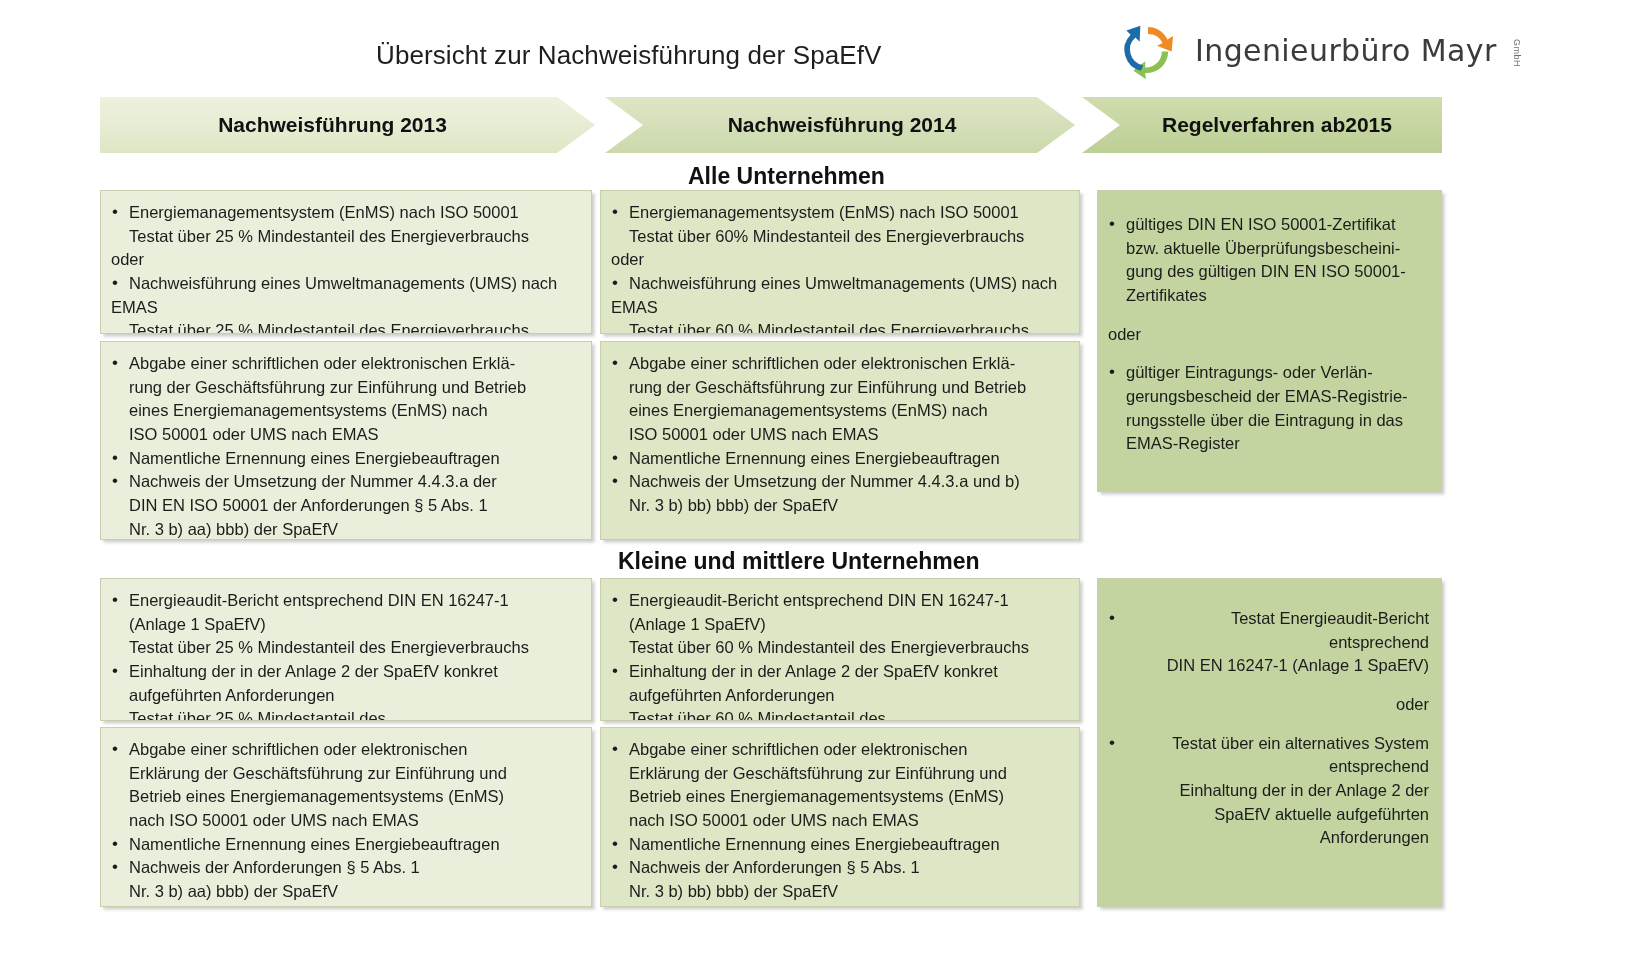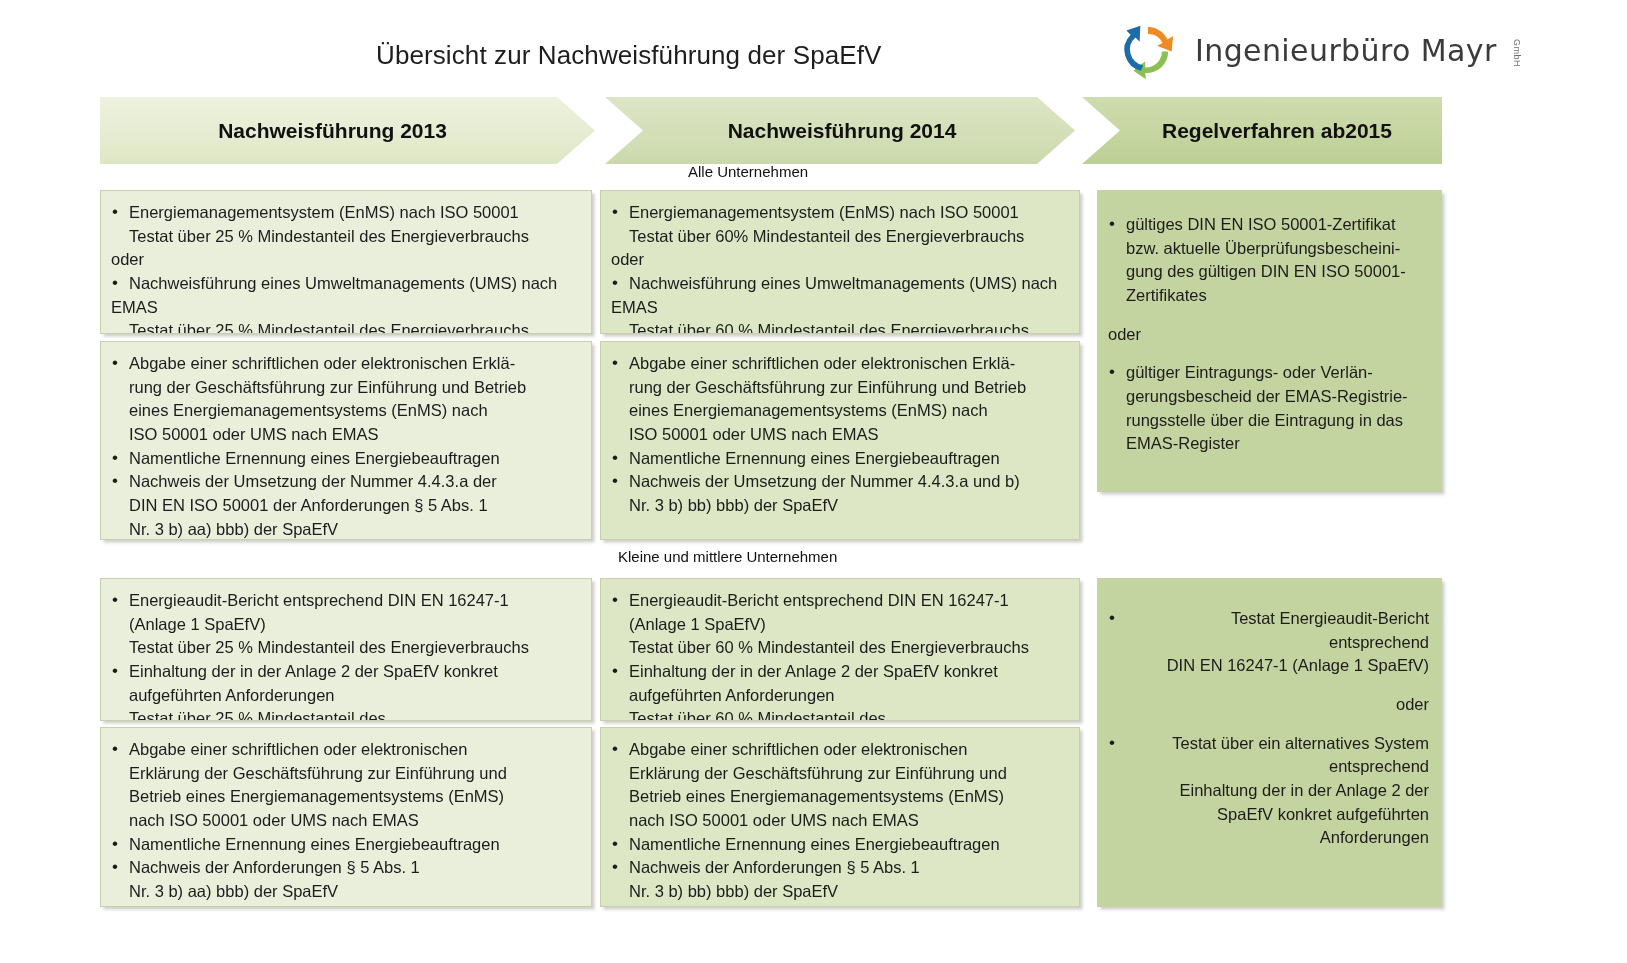--- a/index.html
+++ b/index.html
@@ -48,21 +48,21 @@
     color: #6f6f6f;
     letter-spacing: .5px;
     margin-left: 3px;
     align-self: center;
     transform: translateY(3px);
   }
 
   
   .banner {
     position: absolute;
-    height: 67px;
+    height: 56px;
     display: flex;
     align-items: center;
     justify-content: center;
     font-size: 21px;
     font-weight: bold;
     color: #111;
     box-sizing: border-box;
     filter: drop-shadow(2px 2px 2px rgba(120,120,110,.45));
   }
   .banner span { pointer-events: none; }
@@ -82,22 +82,22 @@
   #banner-3 {
     left: 1082px; top: 97px; width: 360px;
     background: linear-gradient(180deg,#cfdcae 0%, #c5d5a0 55%, #bccf95 100%);
     clip-path: polygon(0 0, 100% 0, 100% 100%, 0 100%, 38px 50%);
     padding-left: 30px;
   }
 
   
   .section-head {
     position: absolute;
-    font-size: 15px;
-    font-weight: normal;
+    font-size: 23px;
+    font-weight: bold;
     color: #111;
     white-space: nowrap;
   }
   #section-head-all   { left: 688px; top: 163px; }
   #section-head-kmu   { left: 618px; top: 548px; }
 
   
   .box {
     position: absolute;
     box-sizing: border-box;
@@ -275,16 +275,16 @@
   <ul>
       <li class="">Testat Energieaudit-Bericht</li>
       <li class="nobul">entsprechend</li>
       <li class="nobul">DIN EN 16247-1 (Anlage 1 SpaEfV)</li>
       <li class="blank"></li>
       <li class="flush">oder</li>
       <li class="blank"></li>
       <li class="">Testat über ein alternatives System</li>
       <li class="nobul">entsprechend</li>
       <li class="nobul">Einhaltung  der in der Anlage 2 der</li>
-      <li class="nobul">SpaEfV konkret aufgeführten</li>
+      <li class="nobul">SpaEfV aktuelle aufgeführten</li>
       <li class="nobul">Anforderungen</li>
     </ul>
 </div>
 
 </body></html>

